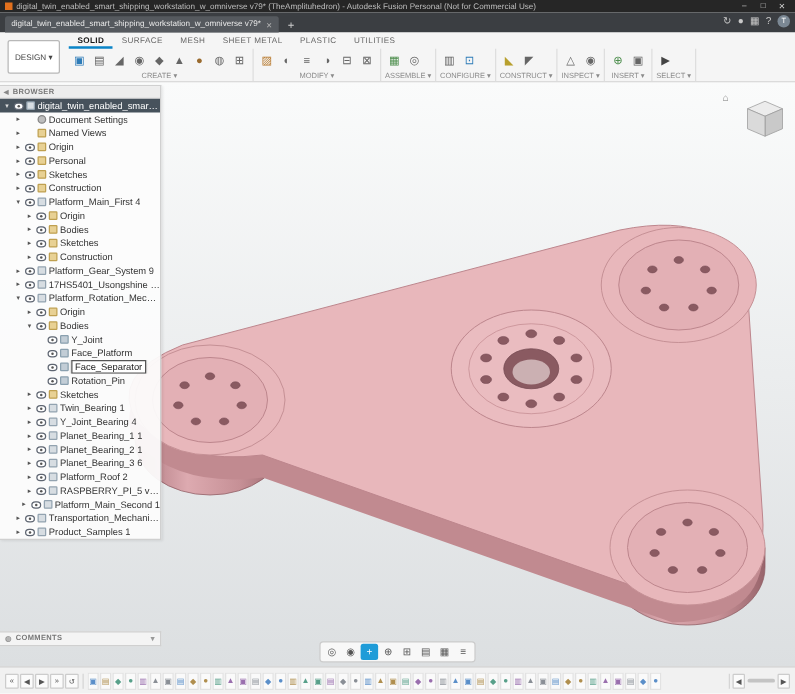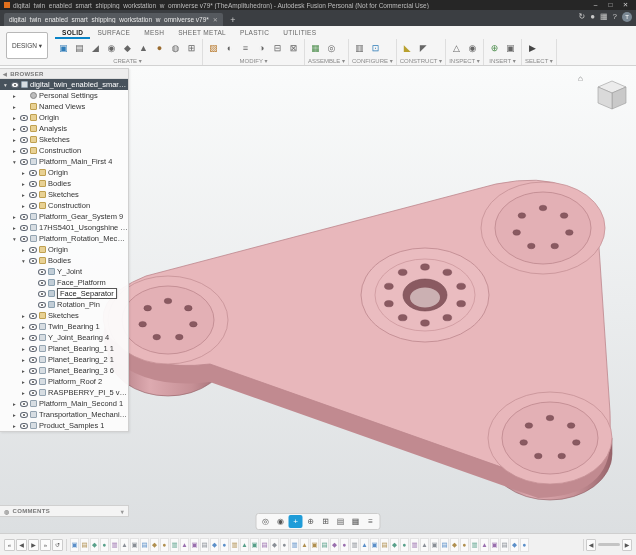--- a/index.html
+++ b/index.html
@@ -282,39 +282,39 @@
         <div class="brow selected" style="padding-left: 2px;">
           <span class="arr">▾</span>
           <span class="eye"></span>
           <span class="kicon k-component"></span>
           <span class="blabel">digital_twin_enabled_smart_s...</span>
         </div>
         <div class="brow" style="padding-left: 11px;">
           <span class="arr">▸</span>
           <span class="eyespacer"></span>
           <span class="kicon k-settings"></span>
-          <span class="blabel">Personal Settings</span>
+          <span class="blabel">Document Settings</span>
         </div>
         <div class="brow" style="padding-left: 11px;">
           <span class="arr">▸</span>
           <span class="eyespacer"></span>
           <span class="kicon k-folder"></span>
           <span class="blabel">Named Views</span>
         </div>
         <div class="brow" style="padding-left: 11px;">
           <span class="arr">▸</span>
           <span class="eye"></span>
           <span class="kicon k-folder"></span>
           <span class="blabel">Origin</span>
         </div>
         <div class="brow" style="padding-left: 11px;">
           <span class="arr">▸</span>
           <span class="eye"></span>
           <span class="kicon k-folder"></span>
-          <span class="blabel">Analysis</span>
+          <span class="blabel">Personal</span>
         </div>
         <div class="brow" style="padding-left: 11px;">
           <span class="arr">▸</span>
           <span class="eye"></span>
           <span class="kicon k-folder"></span>
           <span class="blabel">Sketches</span>
         </div>
         <div class="brow" style="padding-left: 11px;">
           <span class="arr">▸</span>
           <span class="eye"></span>
@@ -446,21 +446,21 @@
           <span class="eye"></span>
           <span class="kicon k-component"></span>
           <span class="blabel">Platform_Roof 2</span>
         </div>
         <div class="brow" style="padding-left: 20px;">
           <span class="arr">▸</span>
           <span class="eye"></span>
           <span class="kicon k-component-link"></span>
           <span class="blabel">RASPBERRY_PI_5 v1 1</span>
         </div>
-        <div class="brow" style="padding-left: 11px;">
+        <div class="brow" style="padding-left: 11px; justify-content: flex-end;">
           <span class="arr">▸</span>
           <span class="eye"></span>
           <span class="kicon k-component"></span>
           <span class="blabel">Platform_Main_Second 1</span>
         </div>
         <div class="brow" style="padding-left: 11px;">
           <span class="arr">▸</span>
           <span class="eye"></span>
           <span class="kicon k-component"></span>
           <span class="blabel">Transportation_Mechanism 1</span>

